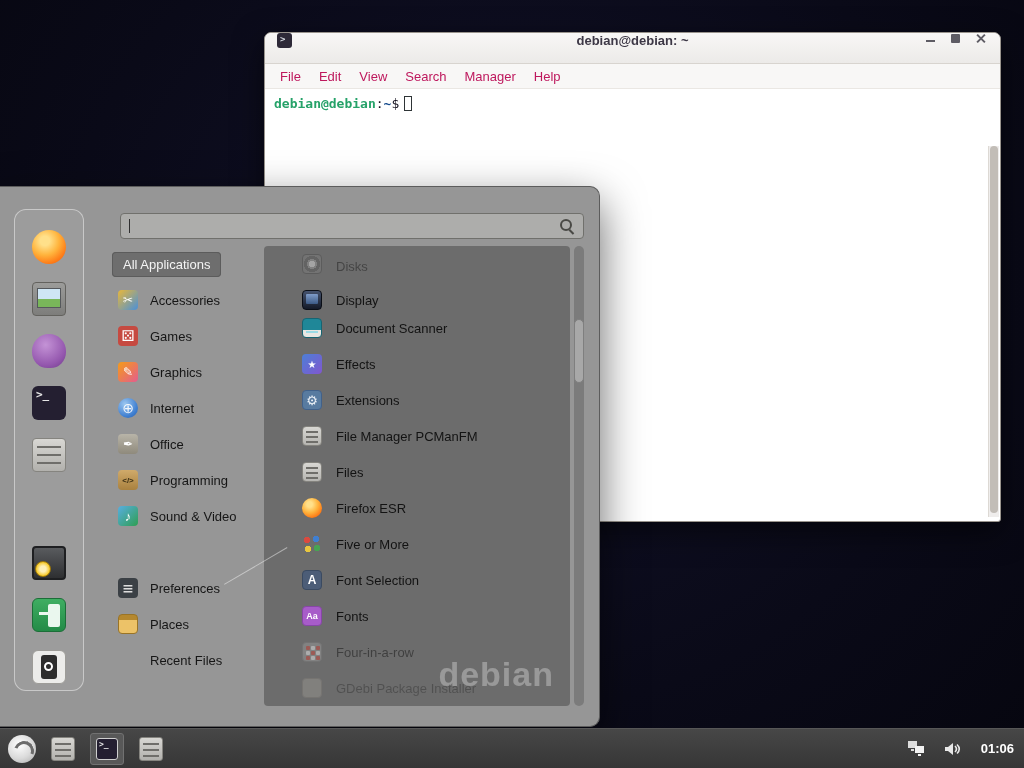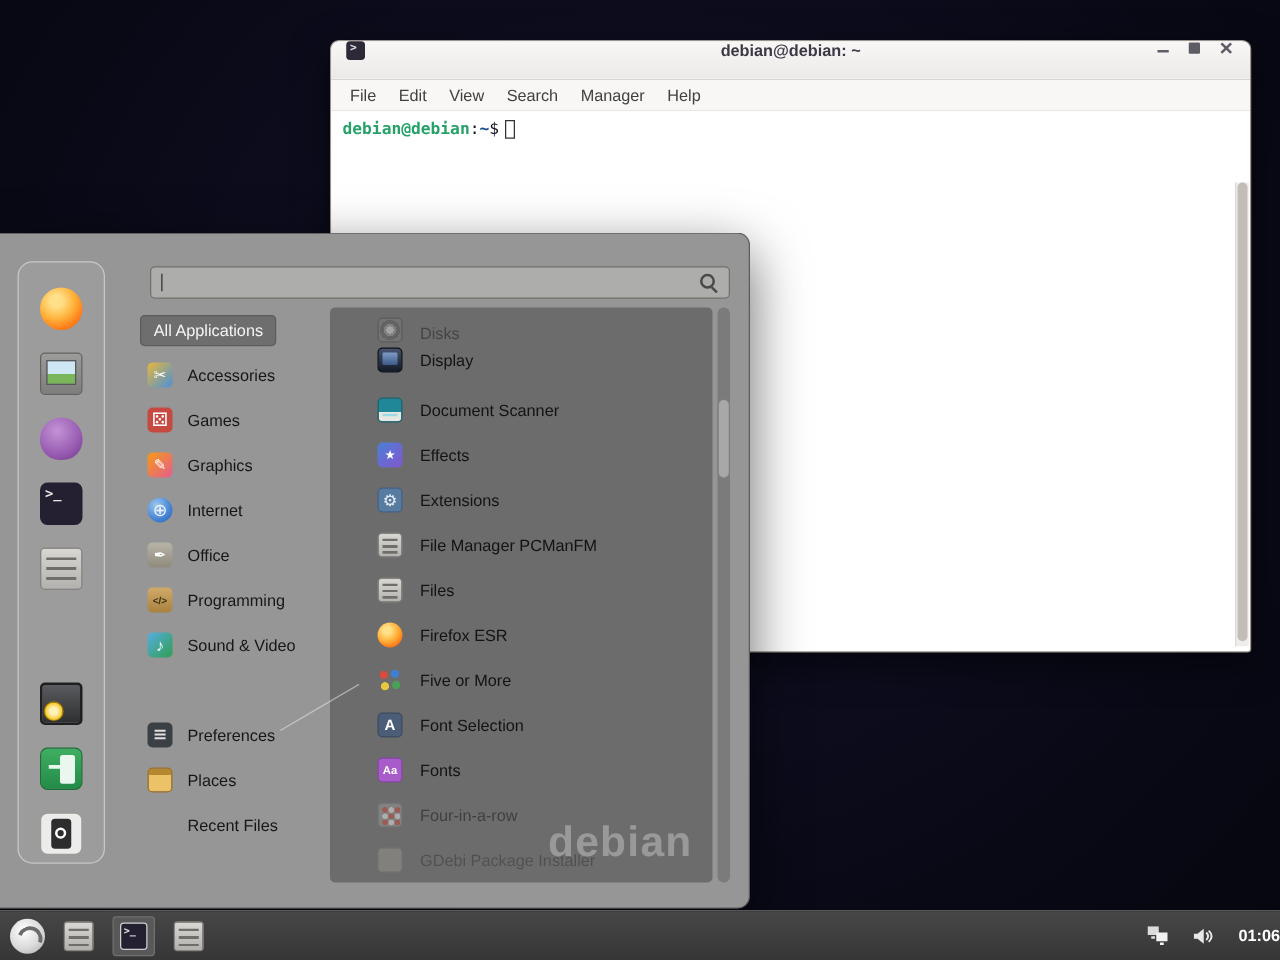--- a/index.html
+++ b/index.html
@@ -15,21 +15,21 @@
   .term-title { position:absolute; left:0; right:0; text-align:center; font-weight:bold; font-size:13px; color:#3d3846; }
   .term-app-icon { margin-left:12px; width:15px; height:15px; background:#2d2937; border-radius:3px; position:relative; z-index:1; }
   .term-app-icon::after { content:">"; position:absolute; left:3px; top:1px; color:#d8dde4; font:bold 9px "DejaVu Sans Mono",monospace; }
   .term-buttons { margin-left:auto; display:flex; gap:16px; padding-right:14px; align-items:center; z-index:1; }
   .wb-min { width:9px; height:2px; background:#5e5c64; margin-top:6px; }
   .wb-max { width:9px; height:9px; background:#5e5c64; border-radius:1px; }
   .wb-close { position:relative; width:10px; height:10px; }
   .wb-close::before,.wb-close::after { content:""; position:absolute; left:4px; top:0; width:2px; height:11px; background:#5e5c64; }
   .wb-close::before { transform:rotate(45deg); } .wb-close::after { transform:rotate(-45deg); }
   .term-menubar { height:25px; display:flex; align-items:center; padding-left:6px; background:#f8f7f6;
-                  border-bottom:1px solid #eae7e3; font-size:13px; color:#404040; }
+                  border-bottom:1px solid #eae7e3; font-size:13px; color:#be185d; }
   .term-menu-item { padding:0 9px; height:100%; display:flex; align-items:center; }
   .term-body { position:relative; height:calc(100% - 58px); background:#fff; border-radius:0 0 3px 3px;
                font-family:"DejaVu Sans Mono",monospace; font-size:13px; padding:7px 9px; color:#171421; white-space:nowrap; }
   .prompt-user { color:#26a269; font-weight:bold; }
   .prompt-path { color:#12488b; font-weight:bold; }
   .term-cursor { display:inline-block; width:8px; height:15px; border:1px solid #2e3436; vertical-align:text-bottom; margin-left:5px; }
   .term-scrollbar { position:absolute; right:1px; top:57px; bottom:2px; width:11px; background:#efedec; border-left:1px solid #ddd9d4; }
   .term-scroll-thumb { position:absolute; left:1px; right:1px; top:0; height:99%; background:#c2bdb7; border-radius:5px; }
 
   
@@ -145,21 +145,21 @@
   .menu-btn::after { content:""; position:absolute; left:6px; top:6px; width:14px; height:14px; border:3px solid transparent;
                      border-top-color:#6b6b6b; border-right-color:#6b6b6b; border-radius:50%; transform:rotate(-25deg); }
   .ic24 { width:24px; height:24px; position:relative; border-radius:3px; }
   .tb-cab { background:linear-gradient(#d8d7d3,#b2b1ad); border:1px solid #85847f; }
   .tb-cab::after { content:""; position:absolute; left:3px; right:3px; top:5px; height:14px;
      background:linear-gradient(#6f6e6a 0 2px, transparent 2px 6px, #6f6e6a 6px 8px, transparent 8px 12px, #6f6e6a 12px 14px, transparent 14px); }
   .task-term-btn { width:34px; height:32px; background:#585858; border:1px solid #717171; border-radius:3px;
                    display:flex; align-items:center; justify-content:center; }
   .task-term-icon { width:22px; height:22px; background:#241f31; border:1px solid #cfcfcf; border-radius:3px; position:relative; }
   .task-term-icon::after { content:">_"; position:absolute; left:2px; top:1px; color:#e6e6e6; font:bold 8px "DejaVu Sans Mono",monospace; }
-  .tb-right { margin-left:auto; display:flex; align-items:center; gap:20px; }
+  .tb-right { margin-left:auto; display:flex; align-items:center; gap:20px; padding-right:10px; }
   .clock { color:#fff; font-weight:bold; font-size:13px; }
 </style>
 </head>
 <body>
 
 <div class="desktop"></div>
 
 <div class="term">
   <div class="term-titlebar">
     <span class="term-app-icon"></span>
@@ -253,21 +253,21 @@
       <span class="cat-label">Recent Files</span>
     </div>
   </div>
 
   <div class="apps">
     <span class="watermark">debian</span>
     <div class="app-row fade-45" style="top:-8px">
       <span class="ic20 a-disks"></span>
       <span class="app-label">Disks</span>
     </div>
-    <div class="app-row" style="top:24px">
+    <div class="app-row" style="top:36px">
       <span class="ic20 a-display"></span>
       <span class="app-label">Display</span>
     </div>
     <div class="app-row" style="top:64px">
       <span class="ic20 a-scanner"></span>
       <span class="app-label">Document Scanner</span>
     </div>
     <div class="app-row" style="top:136px">
       <span class="ic20 a-extensions"></span>
       <span class="app-label">Extensions</span>

